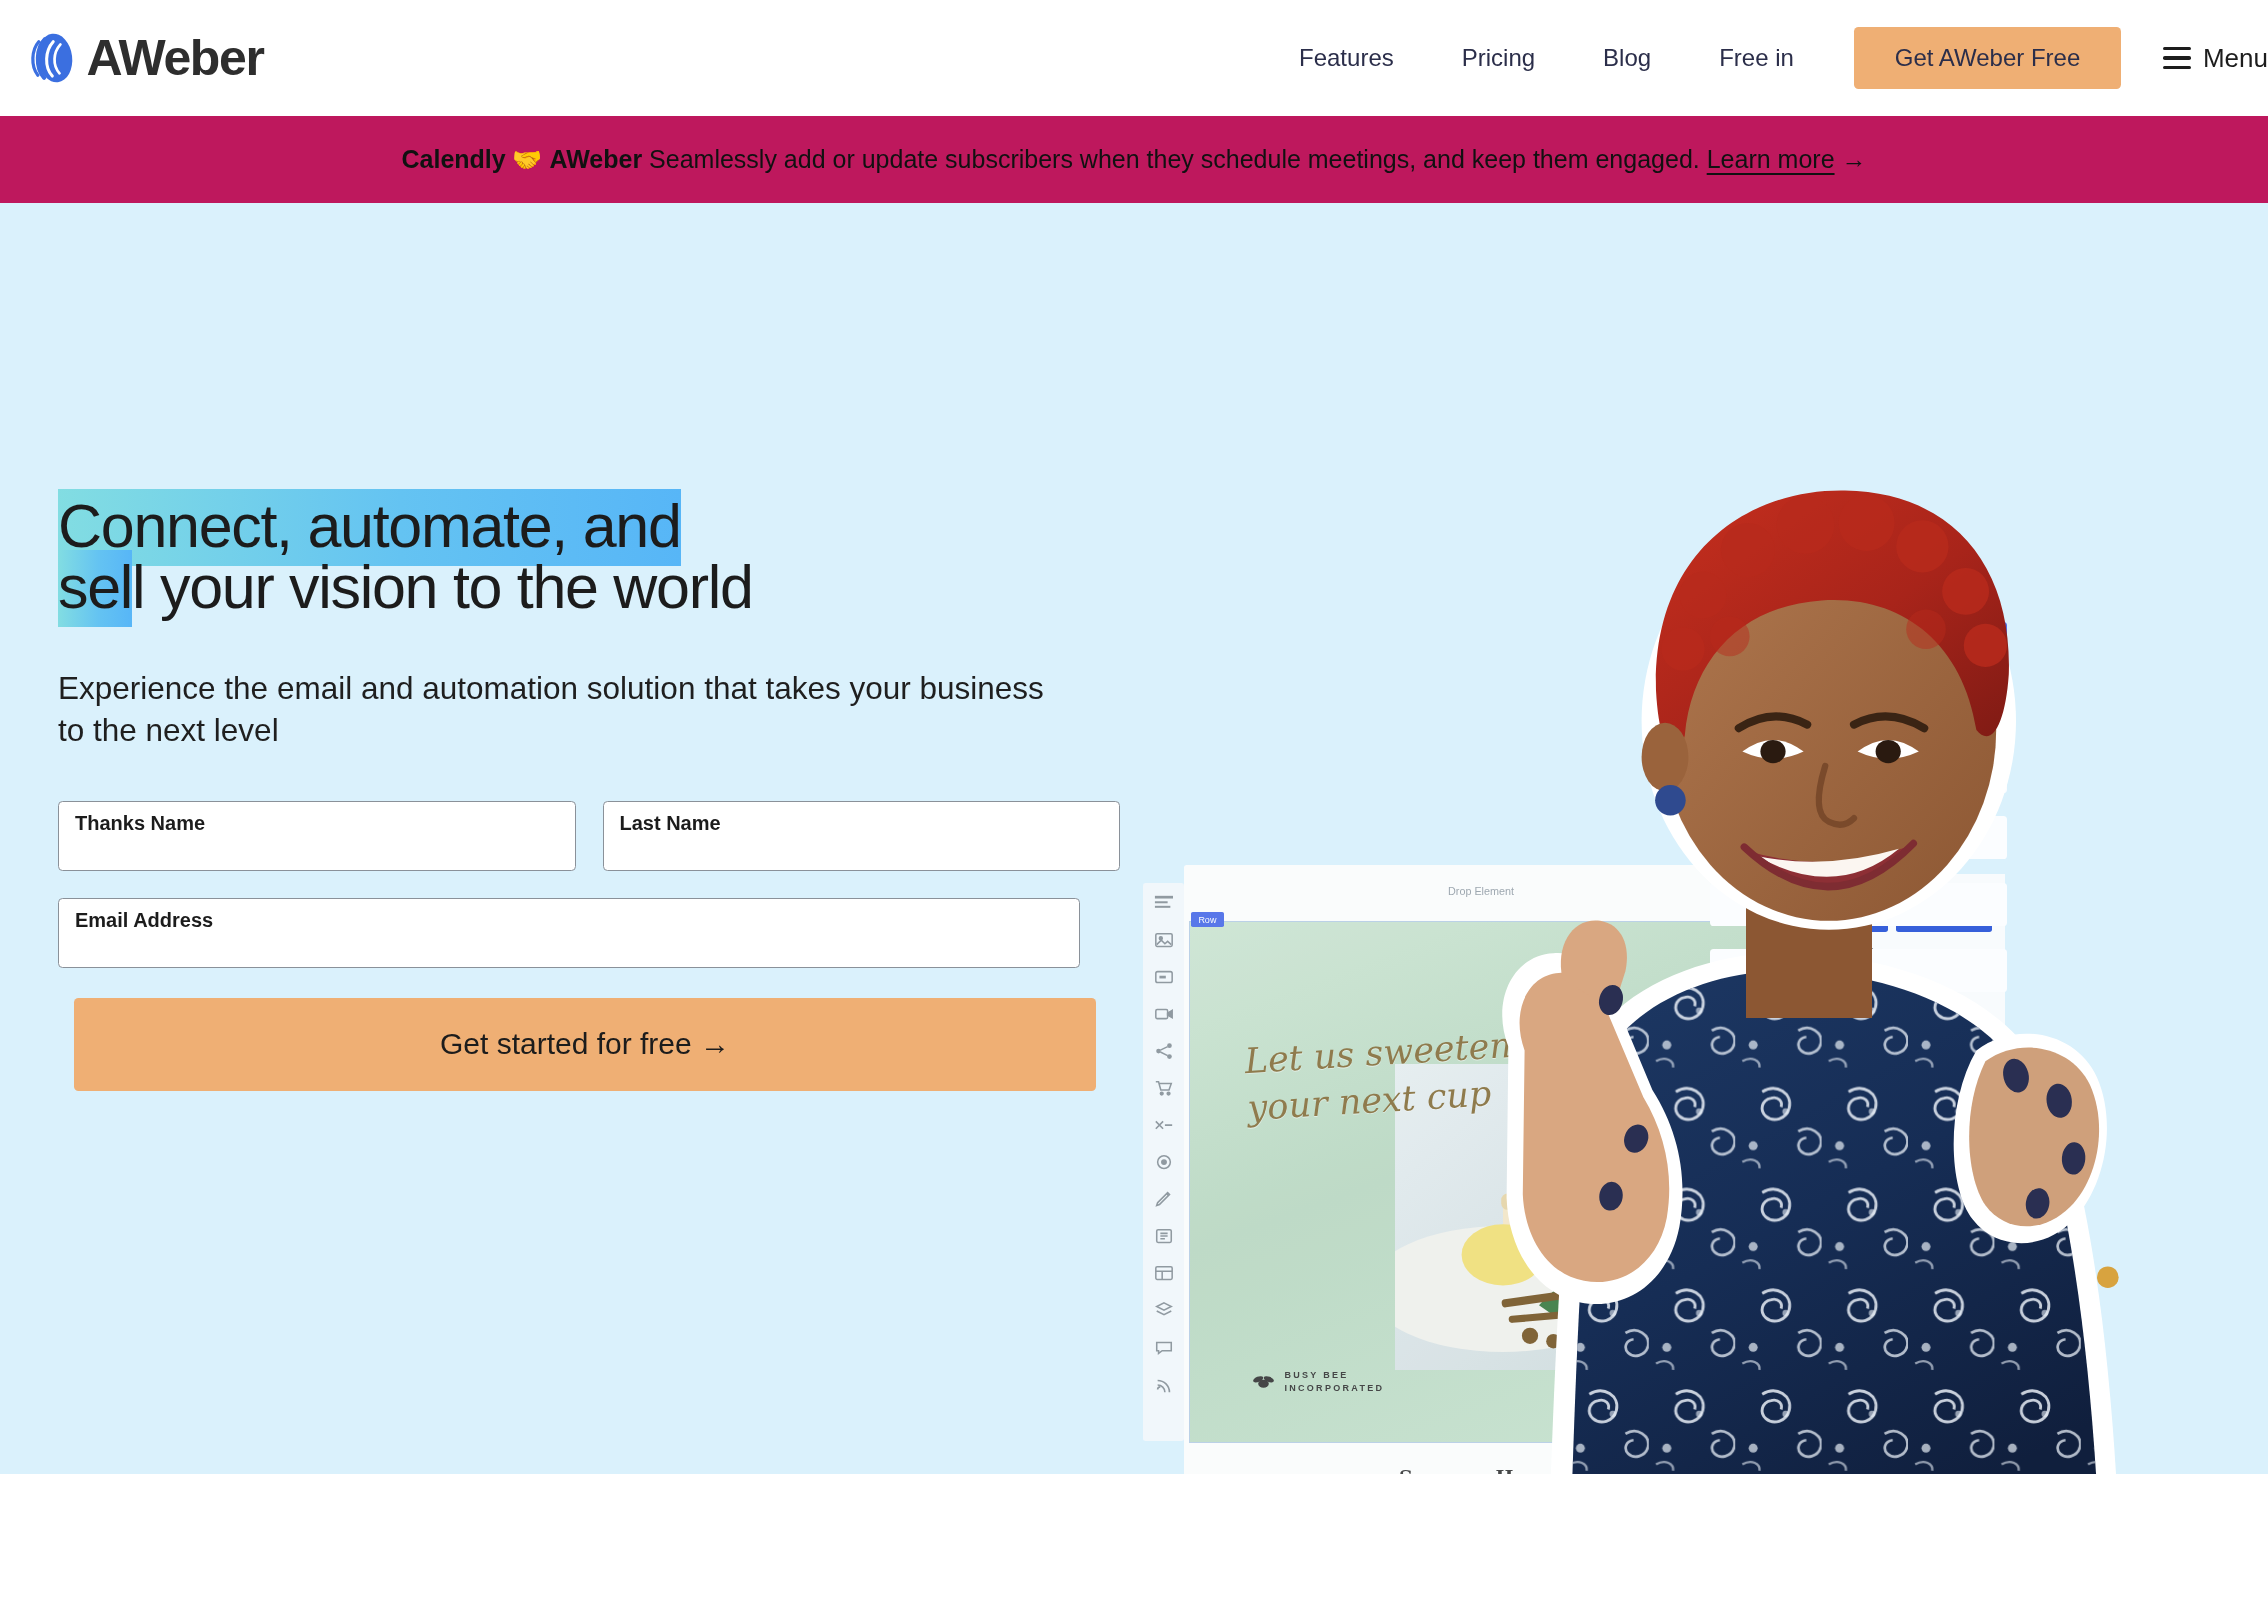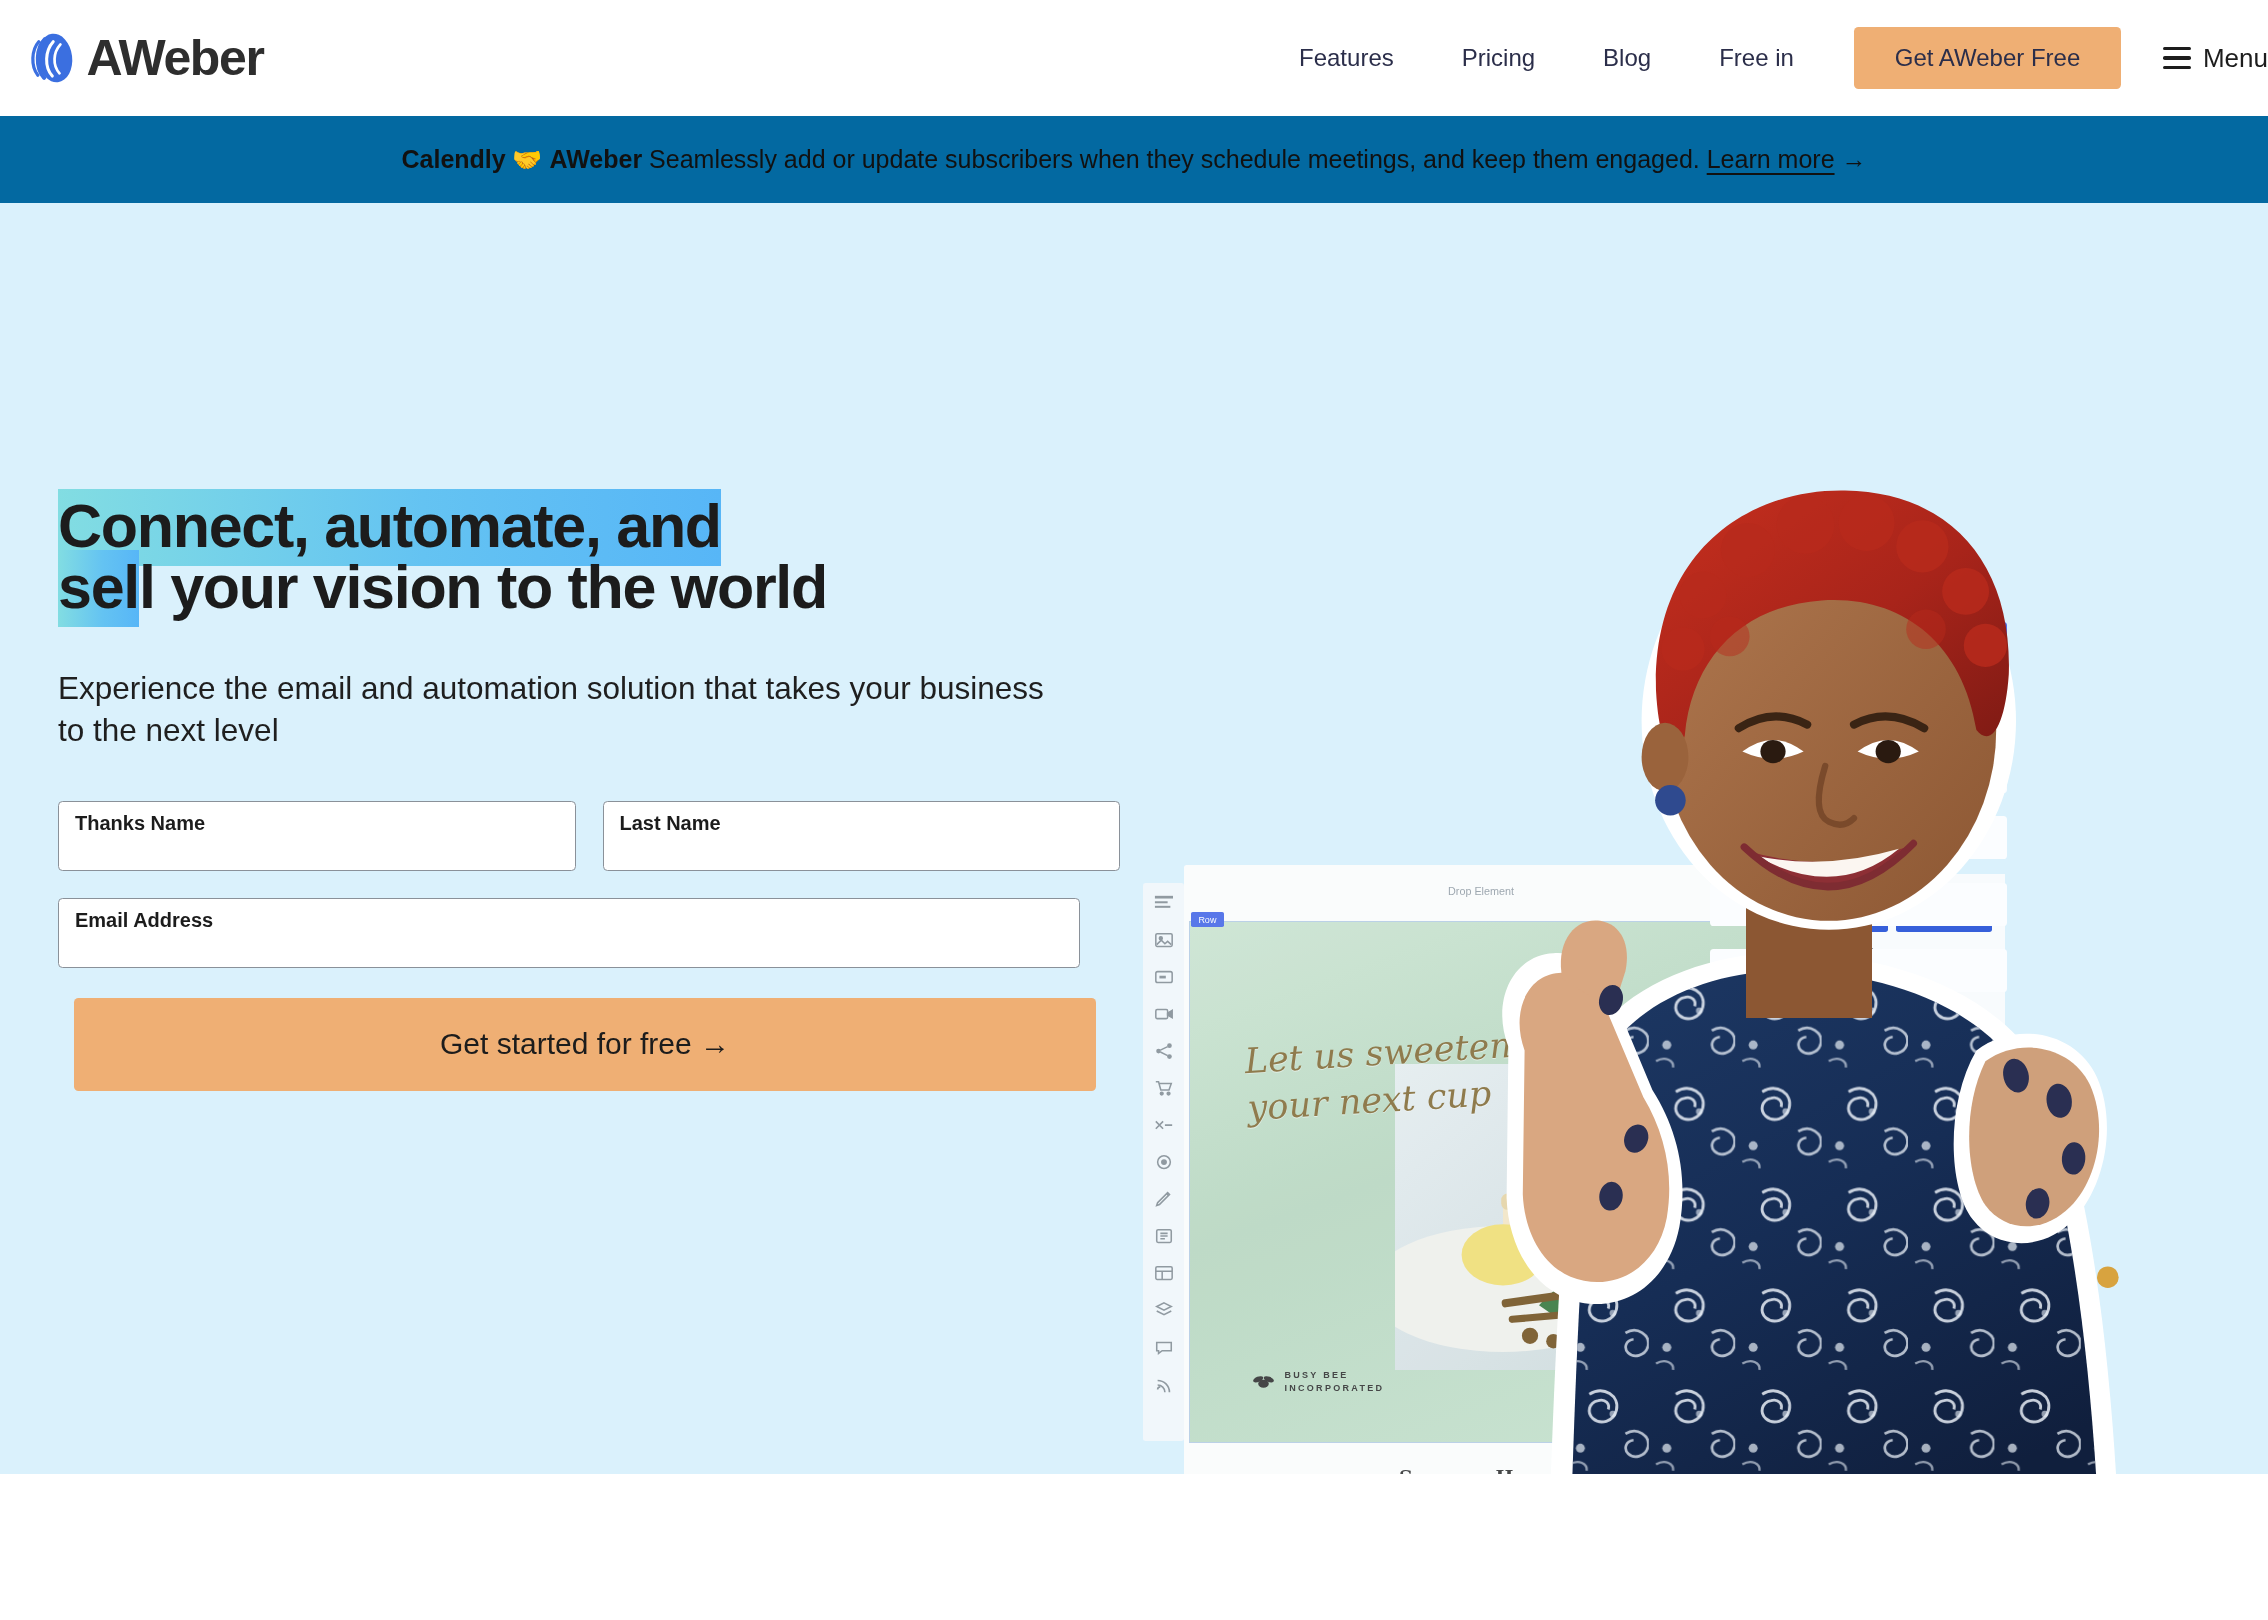--- a/index.html
+++ b/index.html
@@ -90,21 +90,21 @@
     border-radius: 1.8px;
   }
   .nav-menu-label {
     font-size: 26px;
     color: #1d1d1d;
     line-height: 1;
   }
 
   
   .banner {
-    background: #0369a1;
+    background: #be185d;
     height: 87px;
     display: flex;
     align-items: center;
     justify-content: center;
     position: relative;
     z-index: 15;
   }
   .banner-inner {
     font-size: 25px;
     color: #111111;
@@ -135,21 +135,21 @@
   .hero-copy {
     position: absolute;
     left: 58px;
     top: 293px;
     width: 1062px;
     z-index: 6;
   }
 
   .hero-title {
     font-size: 61px;
-    font-weight: 700;
+    font-weight: 400;
     line-height: 1.0;
     color: #1c1c1c;
     letter-spacing: -1.3px;
     margin-bottom: 50px;
   }
   .hero-title .hl {
     background: linear-gradient(90deg, #82dde2 0%, #64c3f2 55%, #57b6f7 100%);
     padding: 2.7px 0 6.3px 0;
     box-decoration-break: clone;
     -webkit-box-decoration-break: clone;

